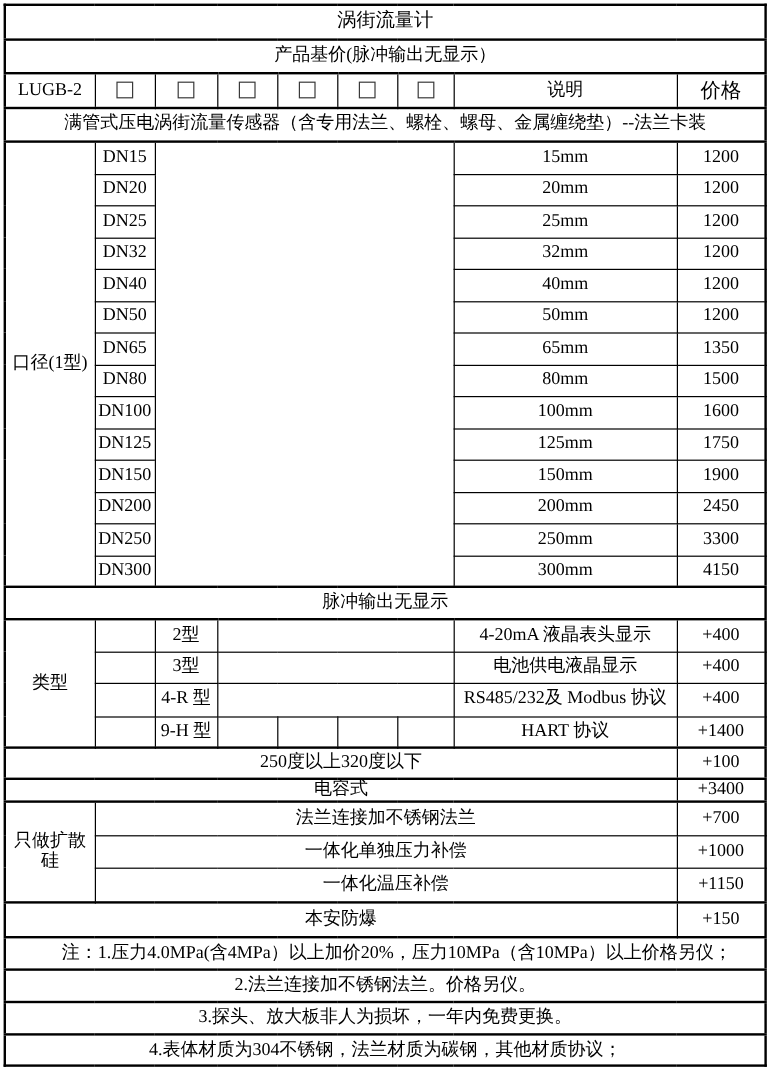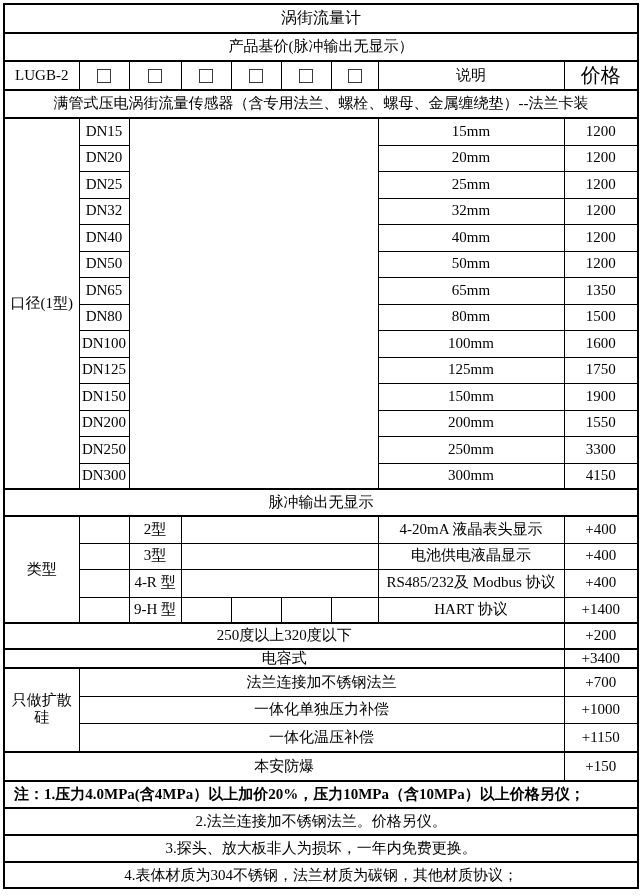--- a/index.html
+++ b/index.html
@@ -13,23 +13,23 @@
     border:2px solid #000;
   }
   td{
     border:1px solid #000;text-align:center;vertical-align:middle;
     padding:0 2px;overflow:hidden;font-size:15px;line-height:1.15;
     white-space:nowrap;
   }
   td.wrap{white-space:normal;font-family:Liberation Mono, monospace;}
   tr.thick td{border-top-width:2px;}
   td.blank{}
-  td.left{text-align:left;padding-left:9px;font-weight:bold;}
+  td.left{text-align:center;padding-left:21px;}
   tr.title-row td{font-size:16px;}
-  td.price-h{font-size:20px;margin-top:35px;}
+  td.price-h{font-size:17px;margin-top:35px;}
   .checkbox{
     display:inline-block;width:12px;height:12px;border:1px solid #3a3a3a;
     background:#fff;vertical-align:middle;
   }tr.h25{height:14px}tr.h26{height:26px}tr.h27{height:27px}
   tr.h28{height:28px}tr.h29{height:29px}
 </style>
 </head>
 <body>
 
 <table class="sheet">
@@ -123,21 +123,21 @@
         <td>1750</td>
       </tr>
   <tr class="h27">
         <td>DN150</td>
         <td>150mm</td>
         <td>1900</td>
       </tr>
   <tr class="h26">
         <td>DN200</td>
         <td>200mm</td>
-        <td>1550</td>
+        <td>2450</td>
       </tr>
   <tr class="h27">
         <td>DN250</td>
         <td>250mm</td>
         <td>3300</td>
       </tr>
   <tr class="h26">
         <td>DN300</td>
         <td>300mm</td>
         <td>4150</td>
@@ -175,21 +175,21 @@
     <td class="blank"></td>
     <td class="blank"></td>
     <td class="blank"></td>
     <td class="blank"></td>
     <td>HART 协议</td>
     <td>+1400</td>
   </tr>
 
   <tr class="h26 thick">
     <td colspan="8">250度以上320度以下</td>
-    <td>+200</td>
+    <td>+100</td>
   </tr>
   <tr class="h25 thick">
     <td colspan="8">电容式</td>
     <td>+3400</td>
   </tr>
 
   <tr class="h28 thick">
     <td rowspan="3" class="wrap">只做扩散硅</td>
     <td colspan="7">法兰连接加不锈钢法兰</td>
     <td>+700</td>

